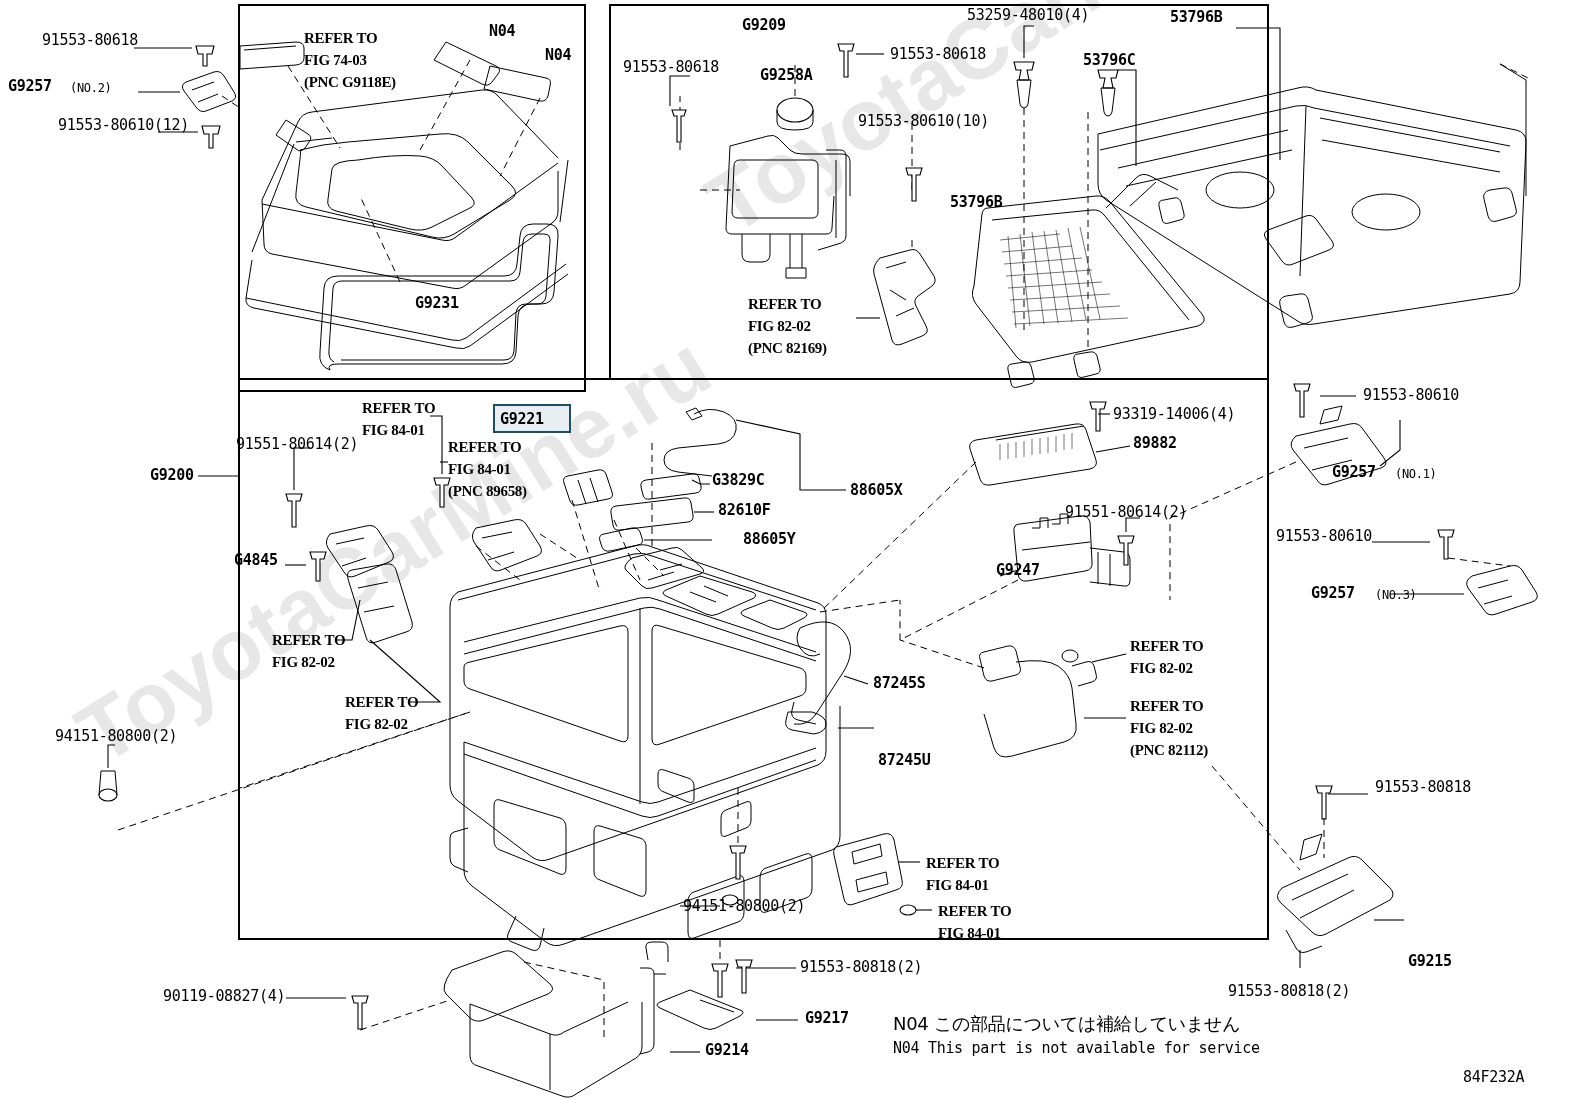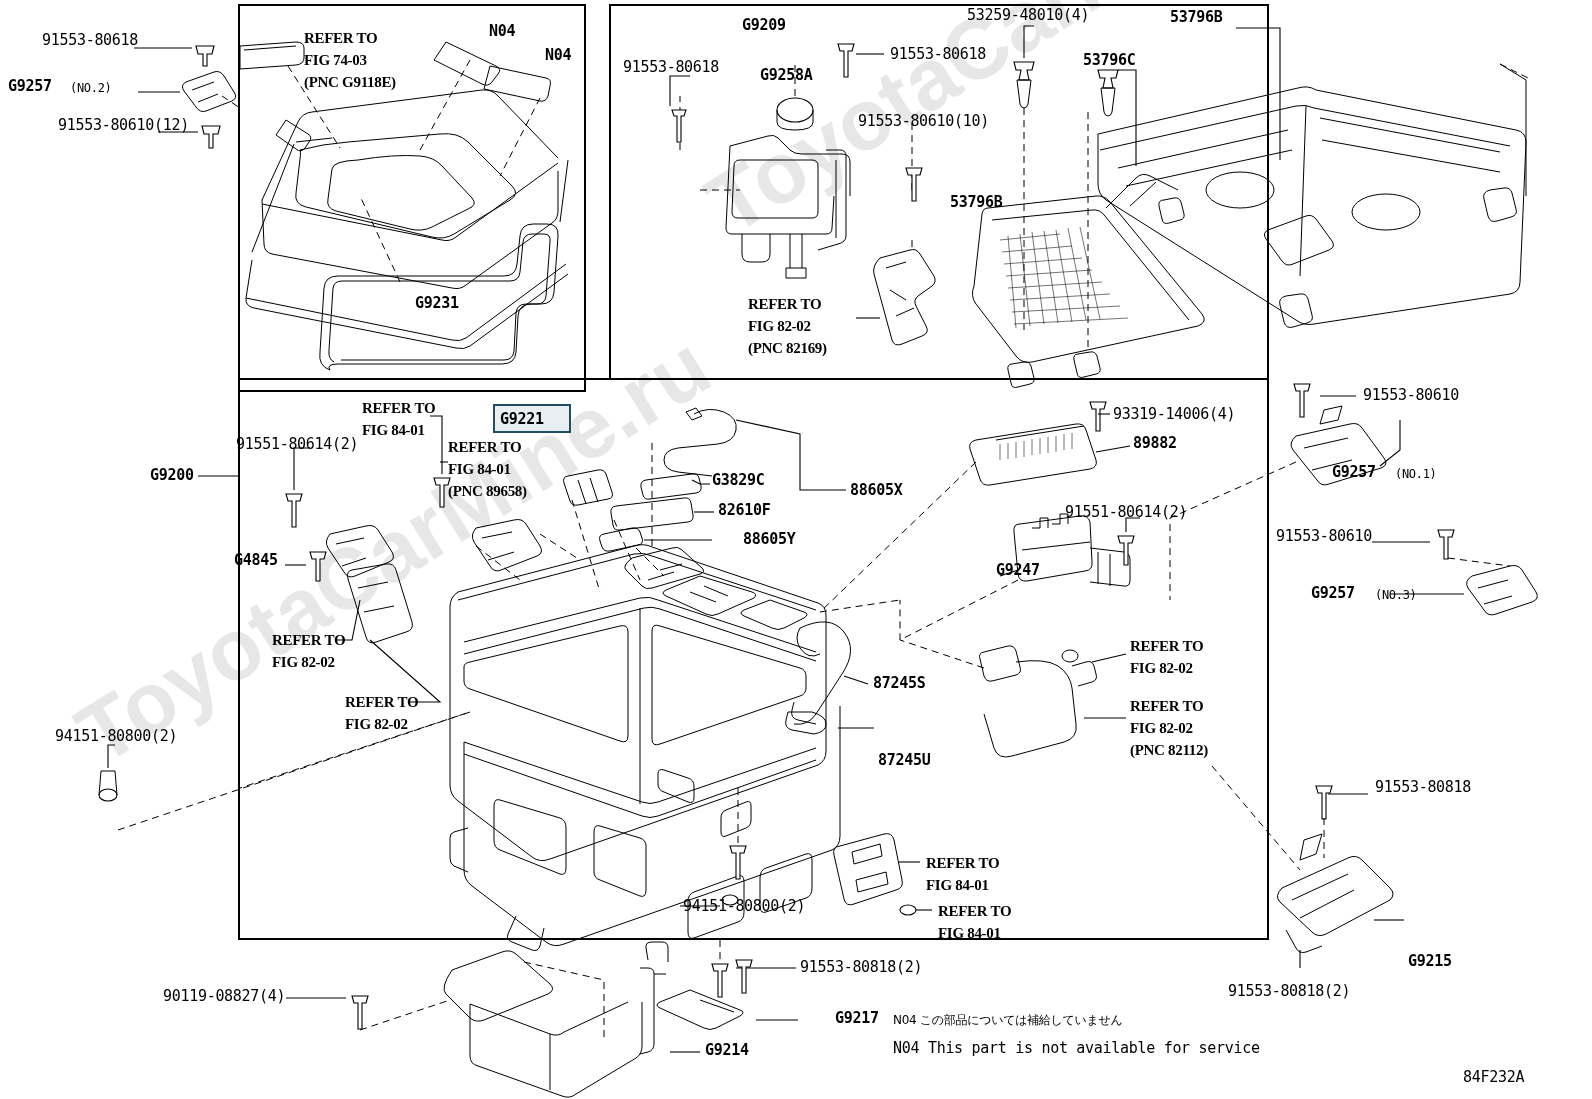--- a/index.html
+++ b/index.html
@@ -18,21 +18,21 @@
   .lbl {
     position: absolute;
     font-family: "DejaVu Sans Mono", monospace;
     font-size: 15px;
     color: #000000;
     white-space: nowrap;
     letter-spacing: -0.3px;
   }
   .lbl.bold { font-weight: bold; }
   .lbl.small { font-size: 12px; }
-  .lbl.jp { font-family: "DejaVu Sans", sans-serif; font-size: 12px; text-align: center; }
+  .lbl.jp { font-family: "DejaVu Sans", sans-serif; font-size: 18px; text-align: center; }
   .lbl.multi { white-space: pre; line-height: 1.45; font-family: Liberation Serif, serif; }
 
   .box {
     position: absolute;
     border: 2px solid #000;
     box-sizing: border-box;
   }
   .hl {
     position: absolute;
     border: 2px solid #1f4e63;
@@ -408,21 +408,21 @@
   <div class="lbl" style="left:1375px; top:778px;">91553-80818</div>
   <div class="lbl bold multi" style="left:926px; top:853px;">REFER TO
 FIG 84-01</div>
   <div class="lbl bold multi" style="left:938px; top:901px;">REFER TO
 FIG 84-01</div>
   <div class="lbl" style="left:683px; top:897px;">94151-80800(2)</div>
 
   <div class="lbl bold" style="left:1408px; top:908px;margin-top:44px;">G9215</div>
   <div class="lbl" style="left:1228px; top:982px;">91553-80818(2)</div>
   <div class="lbl" style="left:800px; top:958px;">91553-80818(2)</div>
-  <div class="lbl bold" style="left:835px; top:1009px;">G9217</div>
+  <div class="lbl bold" style="left:805px; top:1009px;">G9217</div>
   <div class="lbl bold" style="left:705px; top:1041px;">G9214</div>
   <div class="lbl" style="left:163px; top:987px;">90119-08827(4)</div>
 
   <div class="lbl jp" style="left:893px; top:1012px;">N04 この部品については補給していません</div>
   <div class="lbl" style="left:893px; top:1039px;">N04 This part is not available for service</div>
   <div class="lbl" style="left:1463px; top:1068px;">84F232A</div>
 
 </div>
 
 </body></html>

